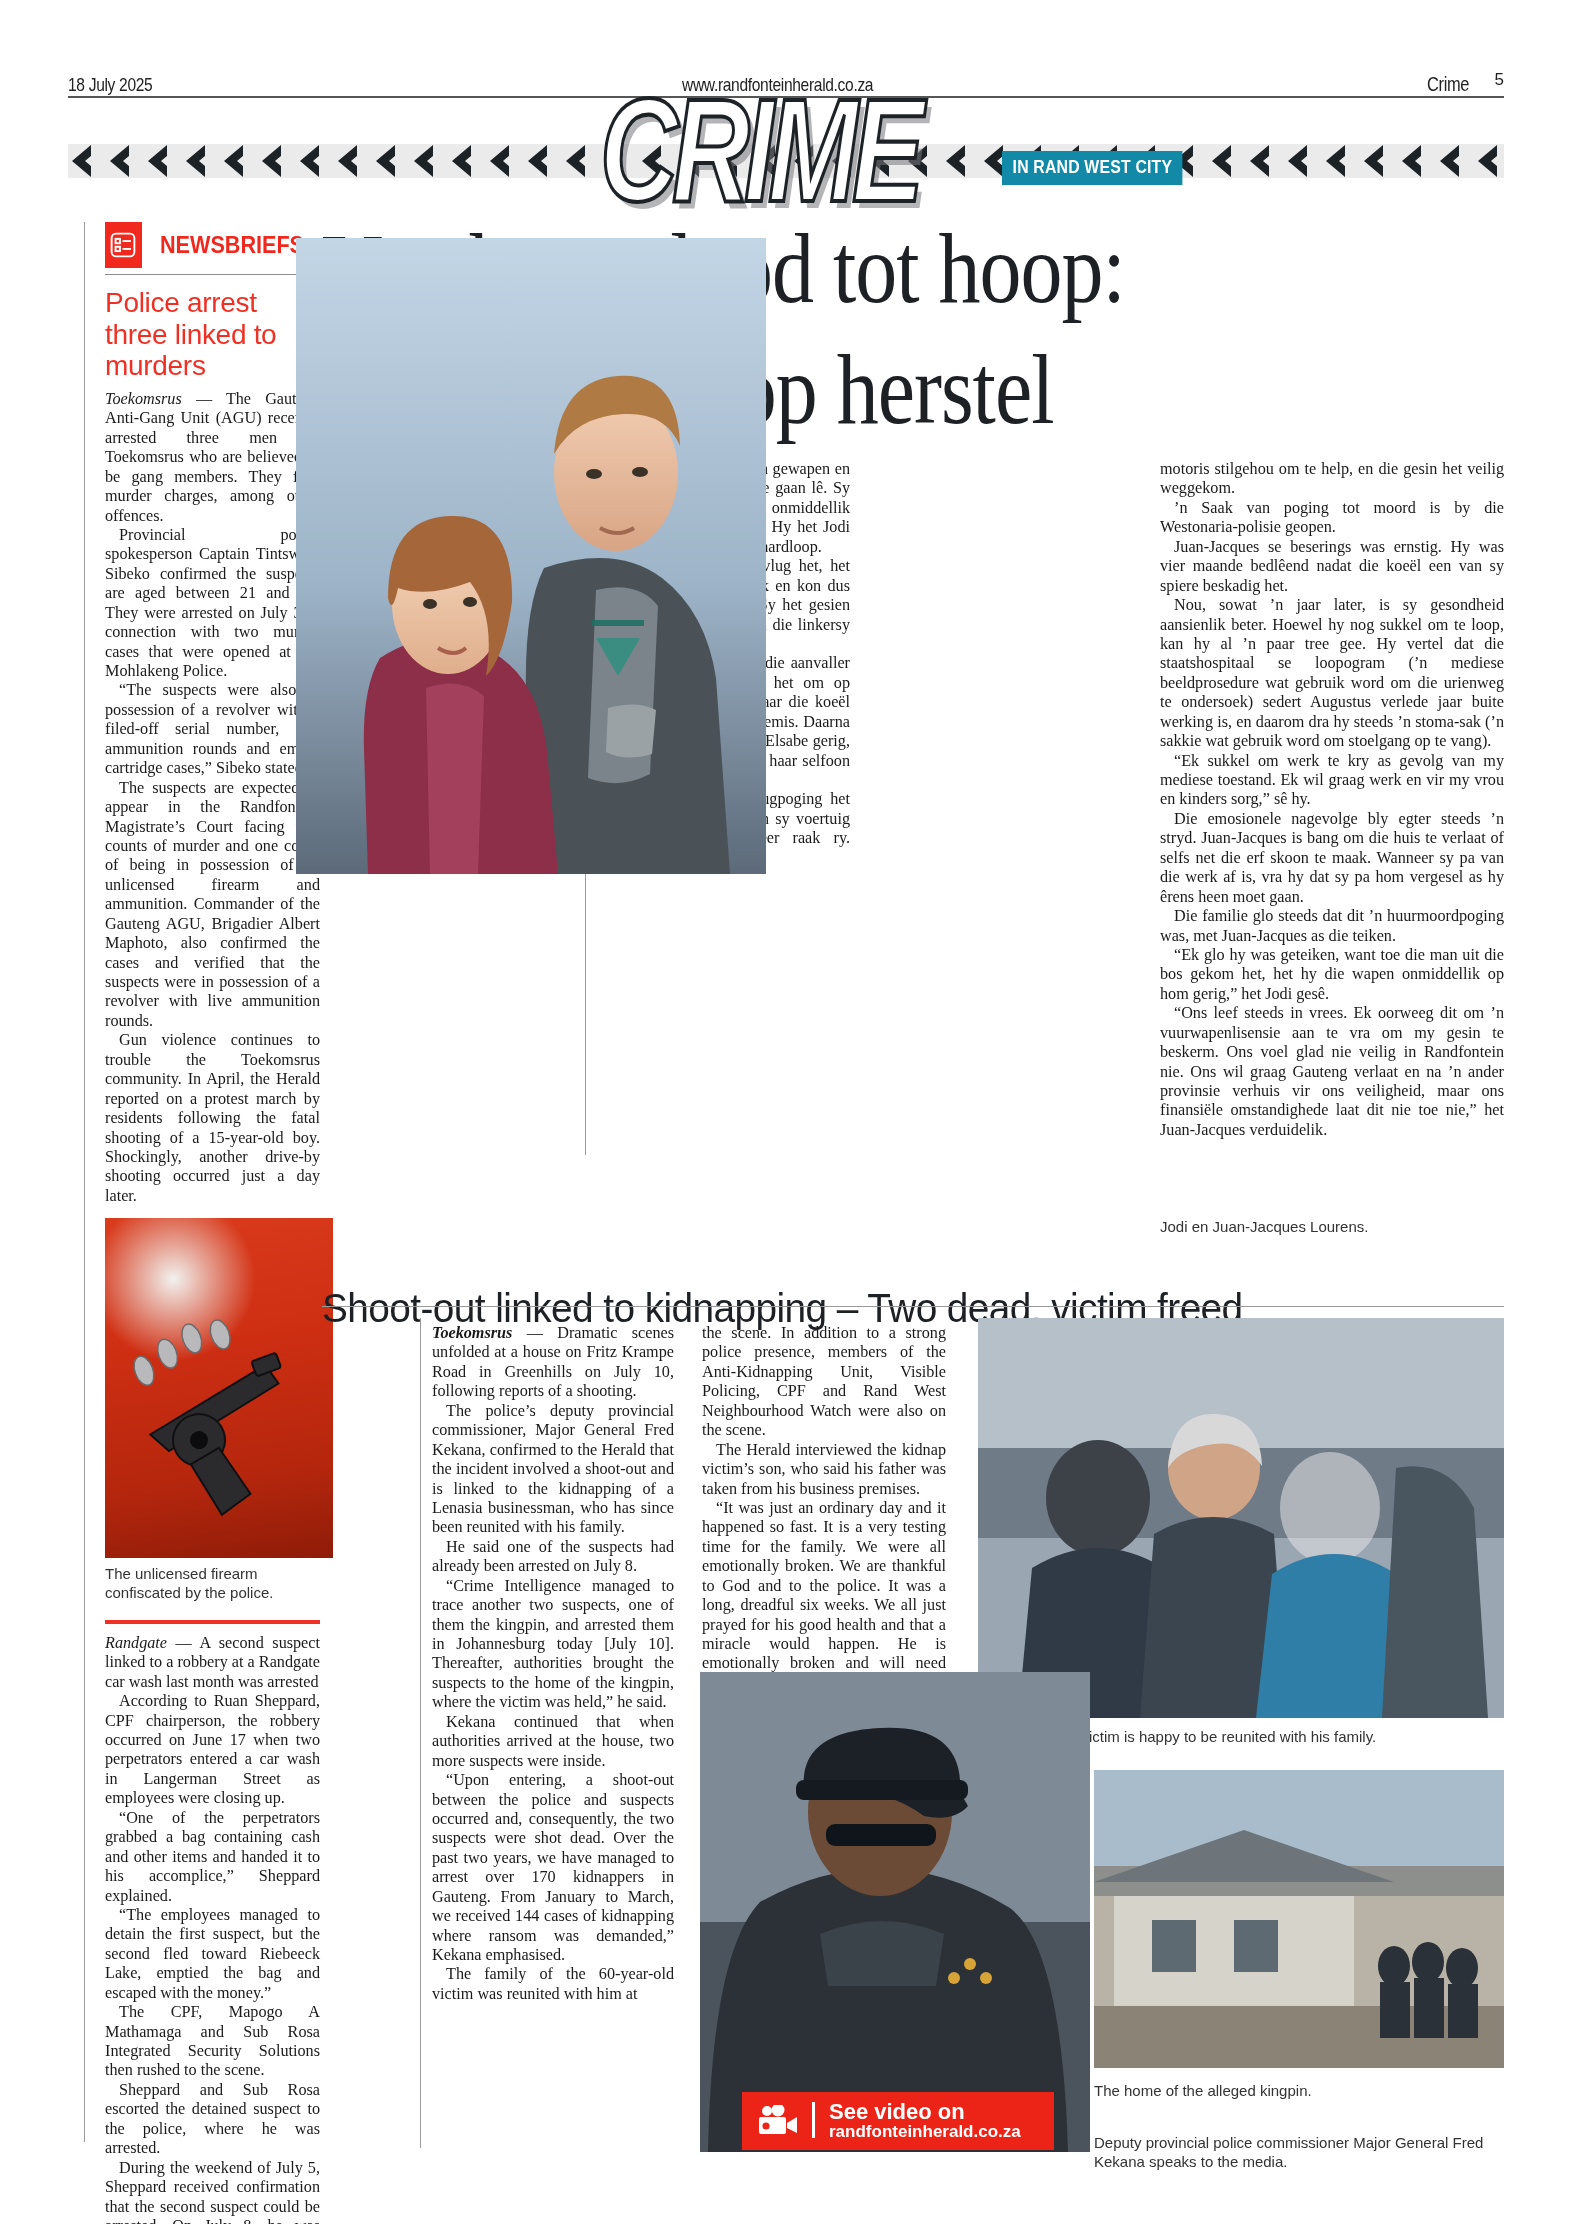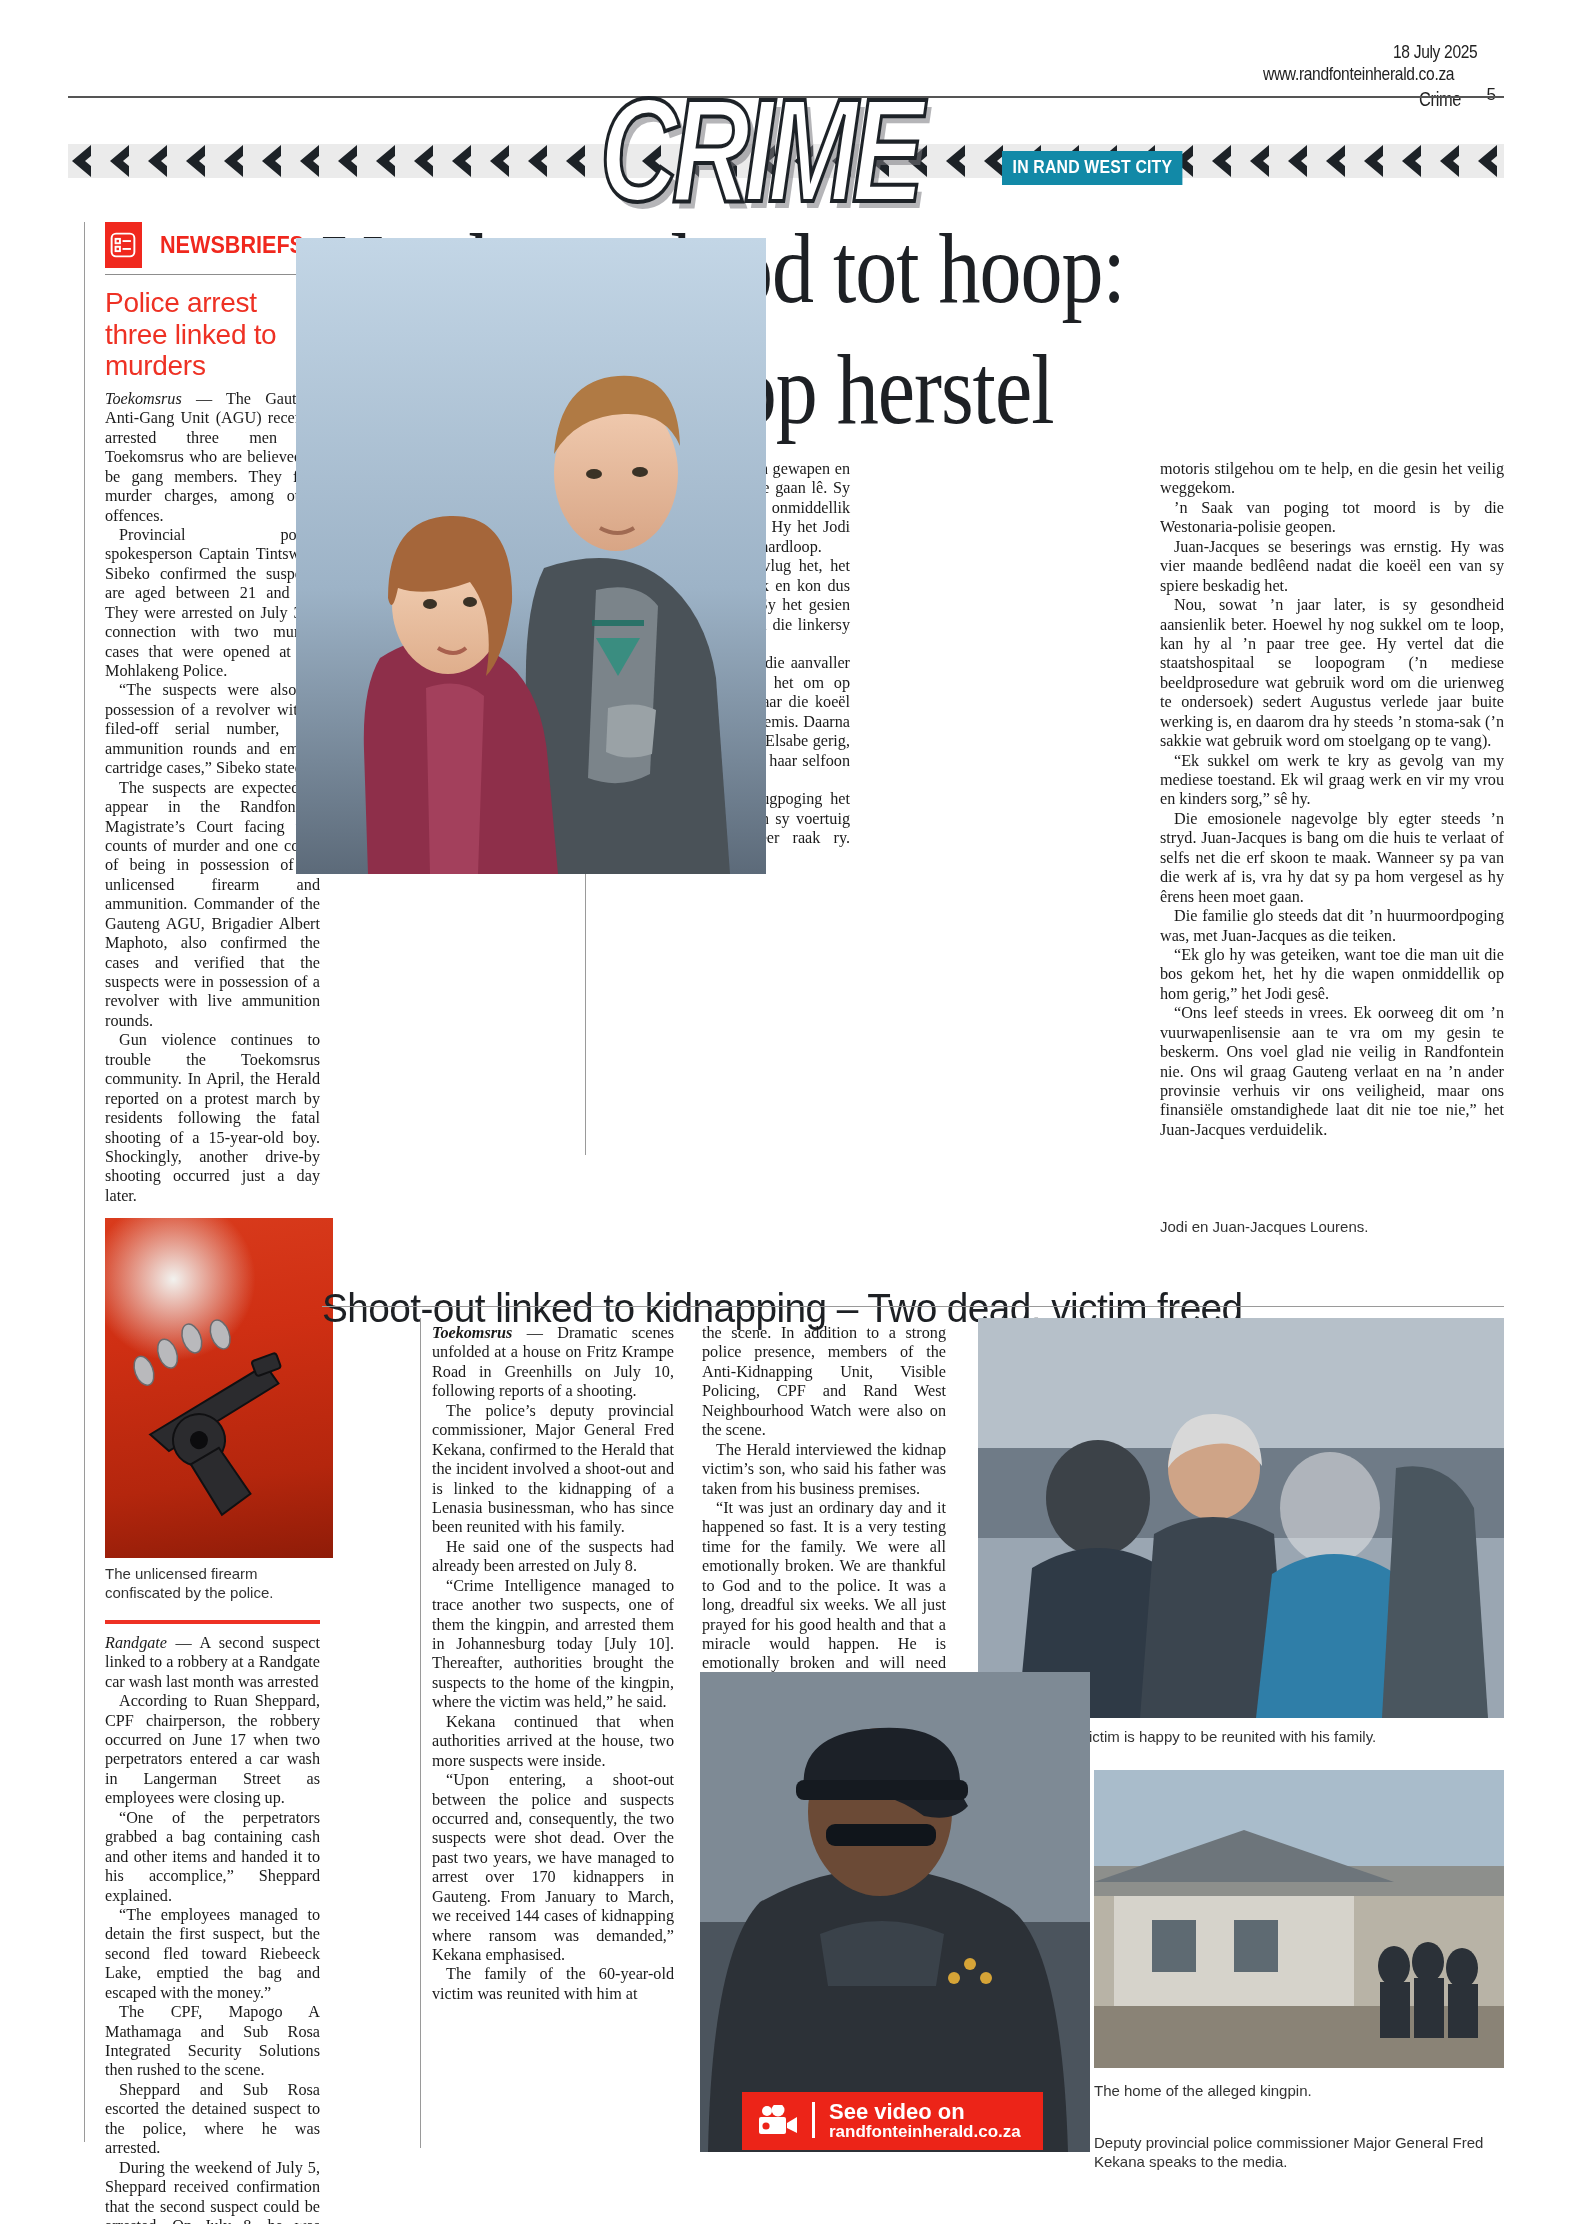--- a/index.html
+++ b/index.html
@@ -8,24 +8,23 @@
     width:1572px; height:2224px;
     background:#ffffff;
     font-family:"Liberation Serif", serif;
     color:#1a1a1a;
     position:relative;
     overflow:hidden;
   }
 
   
   .masthead {
-    position:absolute; left:60px; top:56px; width:1436px; height:40px;
-    display:flex; align-items:flex-end; justify-content:center;
-    font-family:"Liberation Sans", sans-serif;
-    flex-direction:column;
+    position:absolute; left:68px; top:56px; width:1436px; height:40px;
+    display:flex; align-items:flex-end; justify-content:space-between;
+    font-family:"Liberation Sans", sans-serif;
   }
   .mh-date, .mh-url, .mh-sec {
     font-size:19px; color:#222; letter-spacing:-0.4px;
     transform:scaleX(0.82); transform-origin:left bottom; white-space:nowrap;
   }
   .mh-url { transform:scaleX(0.82); }
   .mh-right { display:flex; align-items:flex-end; gap:16px; }
   .mh-sec { font-size:20px; }
   .mh-page { font-size:17px; color:#222; margin-bottom:6px; }
   .mh-rule {
@@ -196,21 +195,21 @@
   }
   .ph-officer {
     position:absolute; left:700px; top:1672px; width:390px; height:480px;
     background:linear-gradient(180deg,#8c9aa6 0%,#5b646d 40%,#2e343a 100%);
     overflow:hidden;
   }
   .video-badge {
     position:absolute; left:742px; top:2092px;
     background:#ec2418; color:#fff;
     display:flex; align-items:center; gap:14px;
-    padding:8px 22px 9px 14px;
+    padding:8px 33px 9px 14px;
     font-family:"Liberation Sans", sans-serif;
     z-index:9;
   }
   .vb-div { width:3px; height:36px; background:#fff; }
   .vb-l1 { font-size:22px; font-weight:bold; line-height:1.05; }
   .vb-l2 { font-size:17px; font-weight:bold; line-height:1.05; }
 
   .cap-abs { position:absolute; font-family:"Liberation Sans", sans-serif; font-size:15px; line-height:1.25; color:#333; }
 </style>
 </head>

